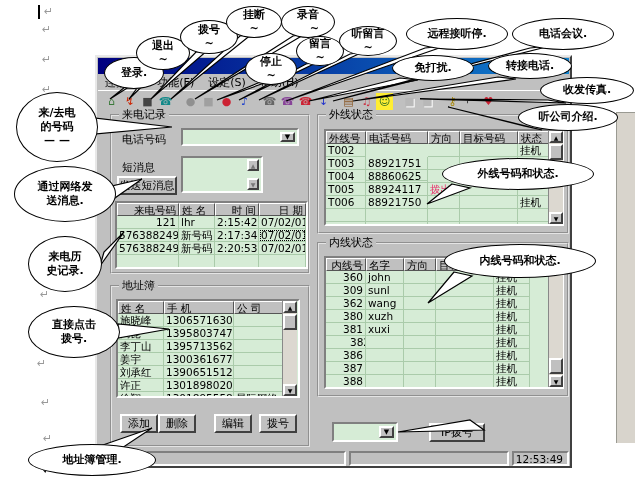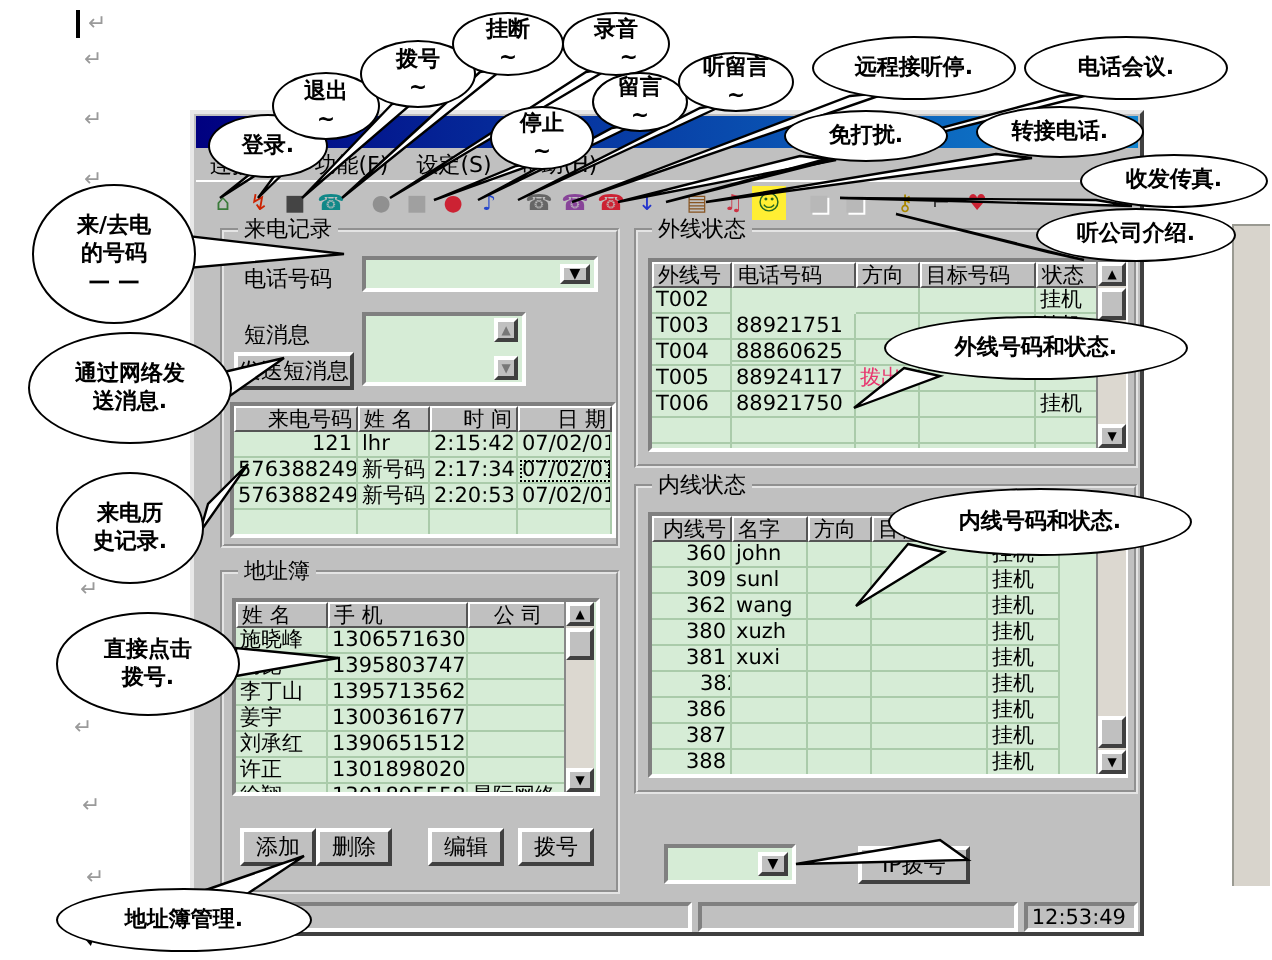--- a/index.html
+++ b/index.html
@@ -185,21 +185,21 @@
           </div>
         </div>
     </div>
 
     <div class="grp" style="left:13px;top:228px;width:200px;height:162px;">
       <span class="grptitle">地址簿</span>
       <div class="tbl" style="left:4px;top:12px;width:184px;height:99px;">
       <div class="trow thead">
             <div class="tcell" style="width: 46px;">姓  名</div>
             <div class="tcell" style="width: 70px;">手   机</div>
-            <div class="tcell" style="width: 50px; text-align: center;">公  司</div>
+            <div class="tcell" style="width: 50px;">公  司</div>
           </div>
           <div class="trow tdata">
             <div class="tcell" style="width: 46px;">施晓峰</div>
             <div class="tcell" style="width: 70px;">13065716309</div>
             <div class="tcell" style="width: 50px;"></div>
           </div>
           <div class="trow tdata">
             <div class="tcell" style="width: 46px;">高昆</div>
             <div class="tcell" style="width: 70px;">13958037470</div>
             <div class="tcell" style="width: 50px;"></div>

